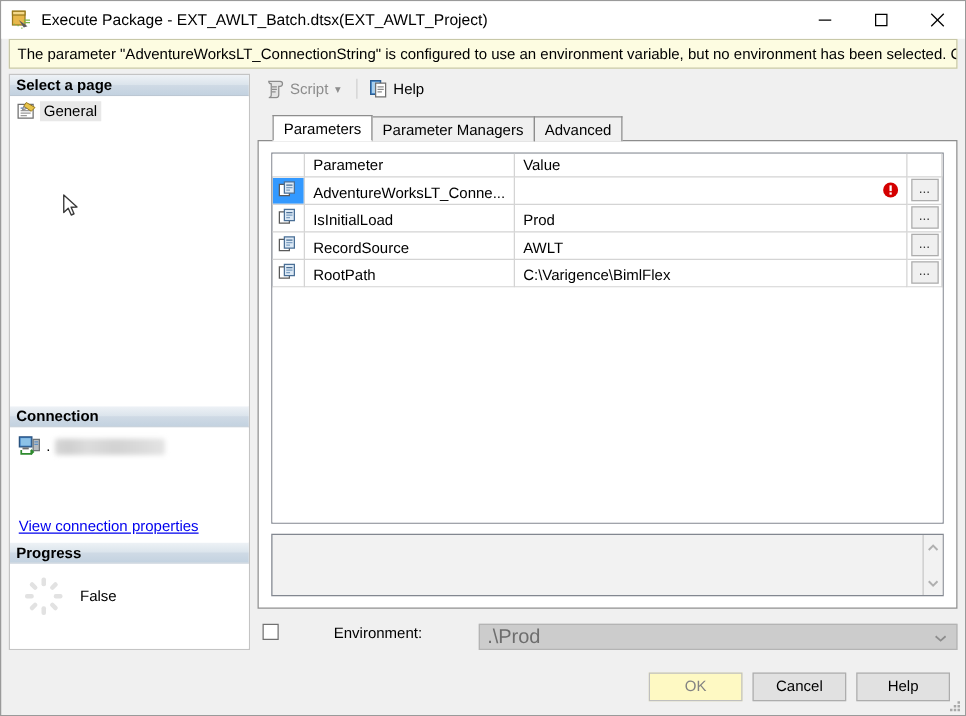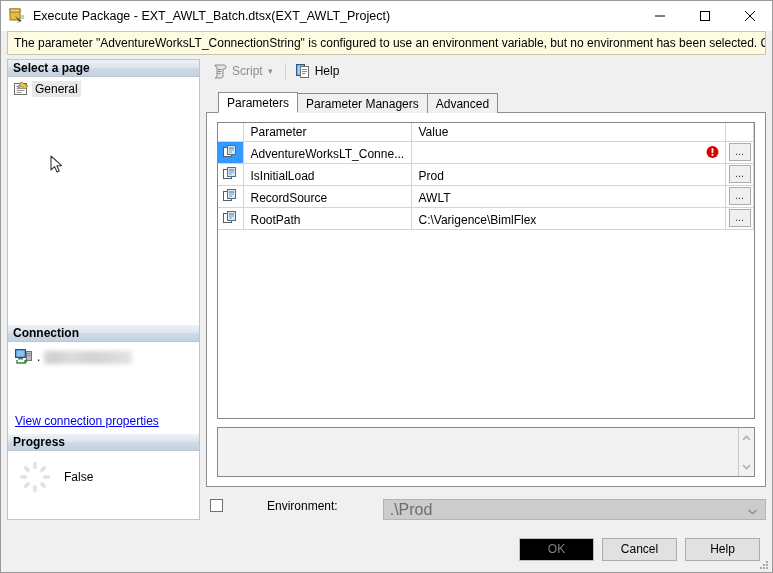--- a/index.html
+++ b/index.html
@@ -380,21 +380,21 @@
   .btn {
     width: 75px; height: 23px;
     margin-left: 8px;
     font-size: 12px;
     background: #e1e1e1;
     border: 1px solid #adadad;
     box-sizing: border-box;
     display: flex; align-items: center; justify-content: center;
     color: #000;
   }
-  .btn.disabled { background: #000000; border-color: #bfbfbf; color: #838383; align-items: center; }
+  .btn.disabled { background: #fef9c3; border-color: #bfbfbf; color: #838383; align-items: center; }
   .grip {
     position: absolute;
     right: 3px; bottom: 3px;
     width: 10px; height: 10px;
   }
 </style>
 </head>
 <body>
 
 <div class="window">

